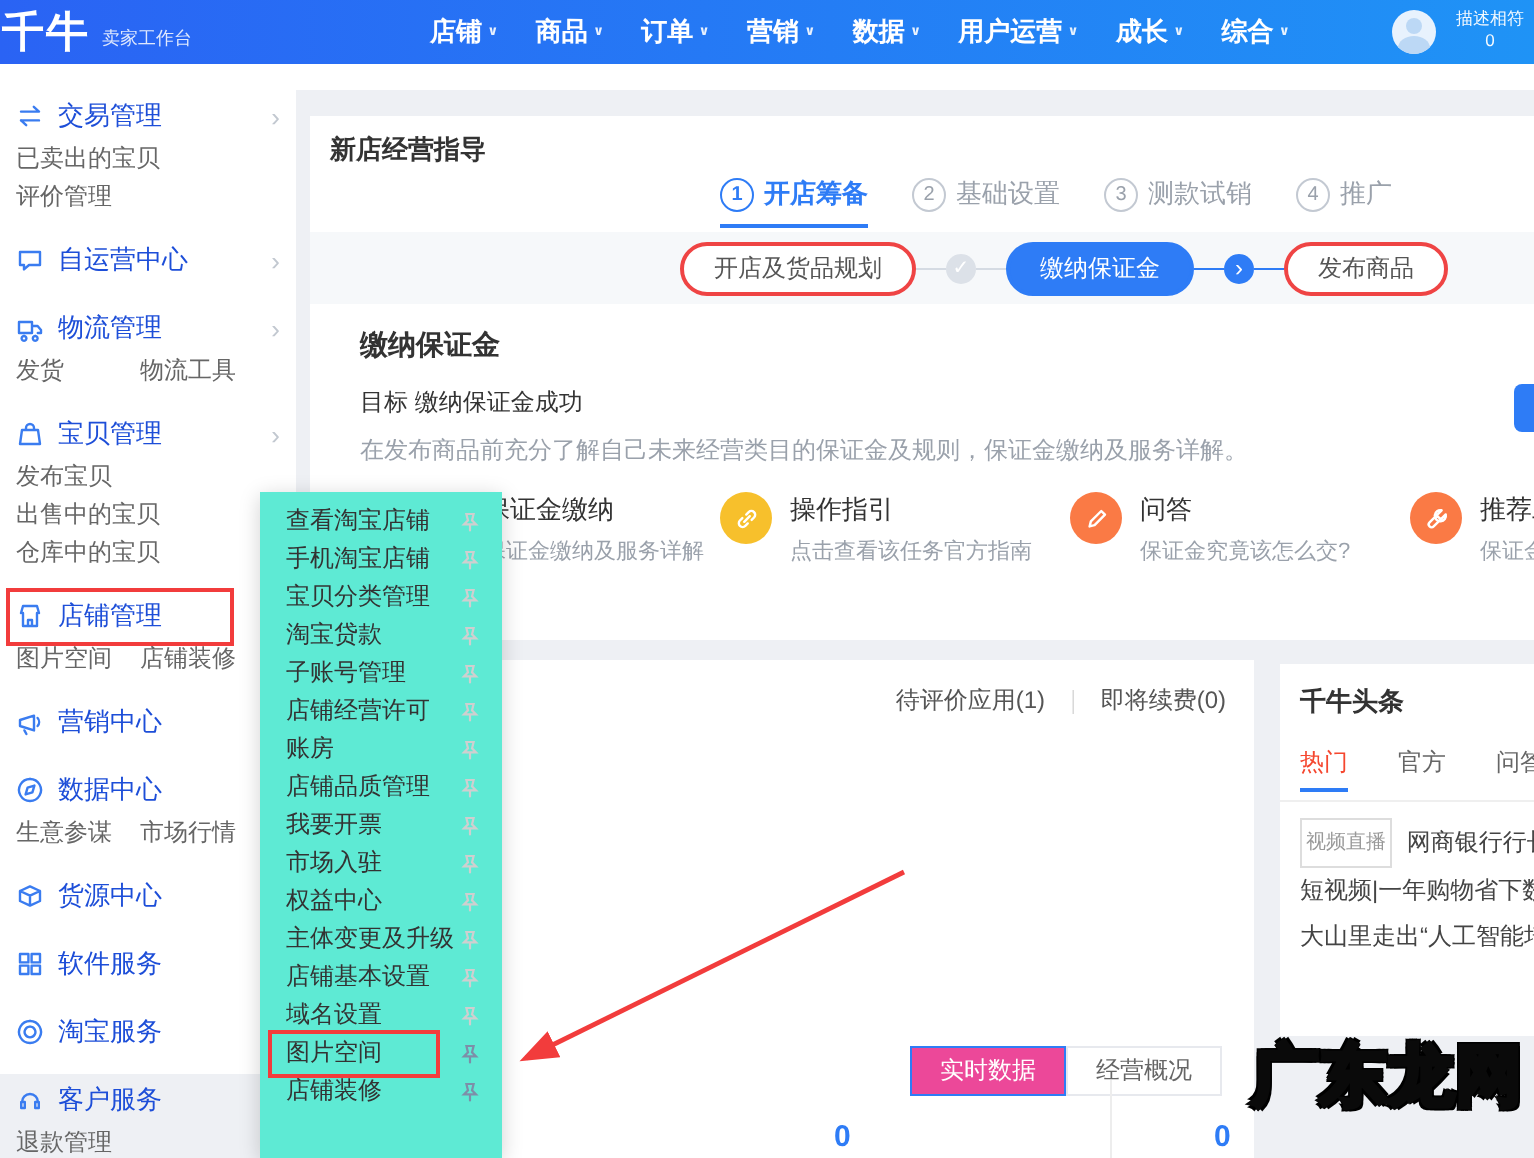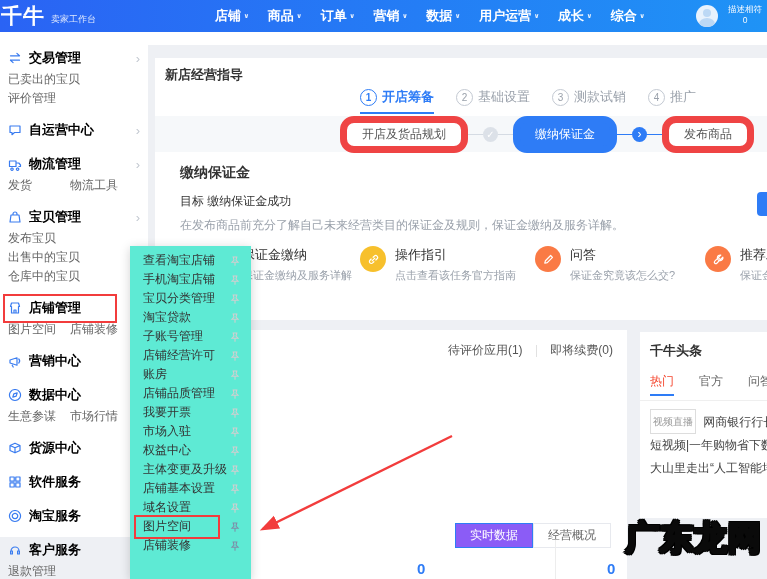--- a/index.html
+++ b/index.html
@@ -15,21 +15,21 @@
   .tb-item{font-size:13px;font-weight:bold;white-space:nowrap;cursor:pointer;display:flex;align-items:center;}
   .tb-caret{font-size:8px;margin-left:3px;opacity:.9;transform:scaleY(.8);}
   .avatar{position:absolute;left:696px;top:5px;width:22px;height:22px;border-radius:50%;background:#e8f2fd;overflow:hidden;}
   .avatar .head{position:absolute;left:7px;top:4px;width:8px;height:8px;border-radius:50%;background:#bcd8f5;}
   .avatar .body{position:absolute;left:3px;top:13px;width:16px;height:12px;border-radius:50%;background:#bcd8f5;}
   .tb-metric{position:absolute;left:724px;top:4px;width:42px;text-align:center;font-size:8.5px;line-height:11px;opacity:.95;}
   
   .sidebar{left:0;top:32px;width:148px;height:505px;background:#fff;padding-top:14px;box-sizing:border-box;z-index:5;}
   .sb-group{margin-bottom:10px;padding:0 8px;}
   .sb-title{height:24px;display:flex;align-items:center;position:relative;cursor:pointer;}
-  .sb-title-text{font-size:13px;font-weight:bold;color:#000000;margin-left:7px;}
+  .sb-title-text{font-size:13px;font-weight:normal;color:#1d4ed8;margin-left:7px;}
   .sb-icon{width:14px;height:14px;flex:0 0 14px;}
   .sb-icon path{stroke:#3a7cf0;fill:none;stroke-width:1.2;stroke-linecap:round;stroke-linejoin:round;}
   .sb-chev{margin-left:auto;color:#c2c8d0;font-size:13px;}
   .sb-title.hl::after{content:"";position:absolute;left:-5px;top:-2px;width:110px;height:25px;border:2px solid #f23c3c;z-index:25;}
   .sb-links{display:flex;flex-wrap:wrap;line-height:19px;}
   .sb-link{font-size:12px;color:#666;min-width:56px;margin-right:6px;white-space:nowrap;cursor:pointer;}
   
   .flyout{left:130px;top:246px;width:121px;height:333px;background:#5eead4;z-index:20;
     box-shadow:0 2px 10px rgba(0,0,0,.18);padding-top:5px;box-sizing:border-box;}
   .fly-item{height:19px;display:flex;align-items:center;justify-content:space-between;
@@ -45,21 +45,21 @@
   .guide-title{position:absolute;left:10px;top:8px;font-size:13px;font-weight:bold;color:#333;}
   .steps{position:absolute;left:0;top:30px;right:0;display:flex;gap:22px;padding-left:205px;align-items:center;}
   .step{display:flex;align-items:center;gap:5px;color:#9aa1ab;font-size:13px;position:relative;cursor:pointer;}
   .step-num{width:15px;height:15px;border-radius:50%;border:1px solid #c3c9d2;font-size:10px;
     display:flex;align-items:center;justify-content:center;color:#9aa1ab;}
   .step.active{color:#2e7cf6;font-weight:bold;}
   .step.active .step-num{border-color:#2e7cf6;color:#2e7cf6;}
   .step.active::after{content:"";position:absolute;left:0;bottom:-8px;width:100%;height:2px;background:#2e7cf6;}
   .prog-strip{position:absolute;left:0;top:58px;width:100%;height:36px;background:#f6f8fa;
     display:flex;align-items:center;padding-left:185px;box-sizing:border-box;}
-  .pill{border:7px solid #ef4444;background:#fff;border-radius:14px;padding:3px 15px;font-size:12px;color:#555;white-space:nowrap;cursor:pointer;}
+  .pill{border:2px solid #ef4444;background:#fff;border-radius:14px;padding:3px 15px;font-size:12px;color:#555;white-space:nowrap;cursor:pointer;}
   .pill.active{background:#2e7cf6;border-color:#2e7cf6;color:#fff;}
   .pline{width:15px;height:1px;background:#d5dbe3;}
   .pline.blue{background:#2e7cf6;}
   .pnode{width:15px;height:15px;border-radius:50%;display:flex;align-items:center;justify-content:center;font-size:10px;flex:0 0 15px;}
   .pnode.done{background:#dce1e8;color:#fff;}
   .pnode.next{background:#2e7cf6;color:#fff;font-size:12px;}
   .task{position:absolute;left:25px;top:106px;}
   .task-title{font-size:14px;font-weight:bold;color:#333;}
   .task-goal{font-size:12px;color:#333;margin-top:11px;}
   .task-desc{font-size:12px;color:#9aa1ab;margin-top:7px;}
@@ -72,21 +72,21 @@
   .help-title{font-size:13px;color:#333;white-space:nowrap;}
   .help-sub{font-size:11px;color:#9aa1ab;margin-top:4px;white-space:nowrap;}
   .help:nth-child(1){left:52px;top:2px;} .help:nth-child(2){left:205px;top:2px;}
   .help:nth-child(3){left:380px;top:2px;} .help:nth-child(4){left:550px;top:2px;}
   
   .cardB{left:155px;top:330px;width:472px;height:249px;}
   .appsbar{position:absolute;top:12px;right:14px;font-size:12px;color:#555;display:flex;gap:8px;}
   .appsbar span{cursor:pointer;} .appsbar .sep{color:#d8d8d8;cursor:default;}
   .stat-tabs{position:absolute;left:300px;top:193px;display:flex;font-size:12px;}
   .stat-tab{padding:3px 14px;border:1px solid #e7e9ee;color:#666;background:#fff;cursor:pointer;white-space:nowrap;}
-  .stat-tab.active{background:#8b5cf6;border-color:#2e7cf6;color:#fff;}
+  .stat-tab.active{background:#ec4899;border-color:#2e7cf6;color:#fff;}
   .vline{position:absolute;left:400px;top:210px;bottom:0;width:1px;background:#ededed;}
   .stat-val{position:absolute;font-size:15px;font-weight:bold;color:#2e7cf6;}
   
   .cardC{left:640px;top:332px;width:127px;height:186px;padding:10px 0 0 10px;box-sizing:border-box;}
   .hl-title{font-size:13px;font-weight:bold;color:#333;}
   .hl-tabs{display:flex;gap:25px;margin-top:13px;font-size:12px;color:#666;}
   .hl-tab{position:relative;cursor:pointer;white-space:nowrap;}
   .hl-tab.active{color:#f5472f;}
   .hl-tab.active::after{content:"";position:absolute;left:0;bottom:-6px;width:24px;height:2px;background:#2e7cf6;}
   .hl-line{height:1px;background:#efefef;margin:10px 0 8px -10px;}

